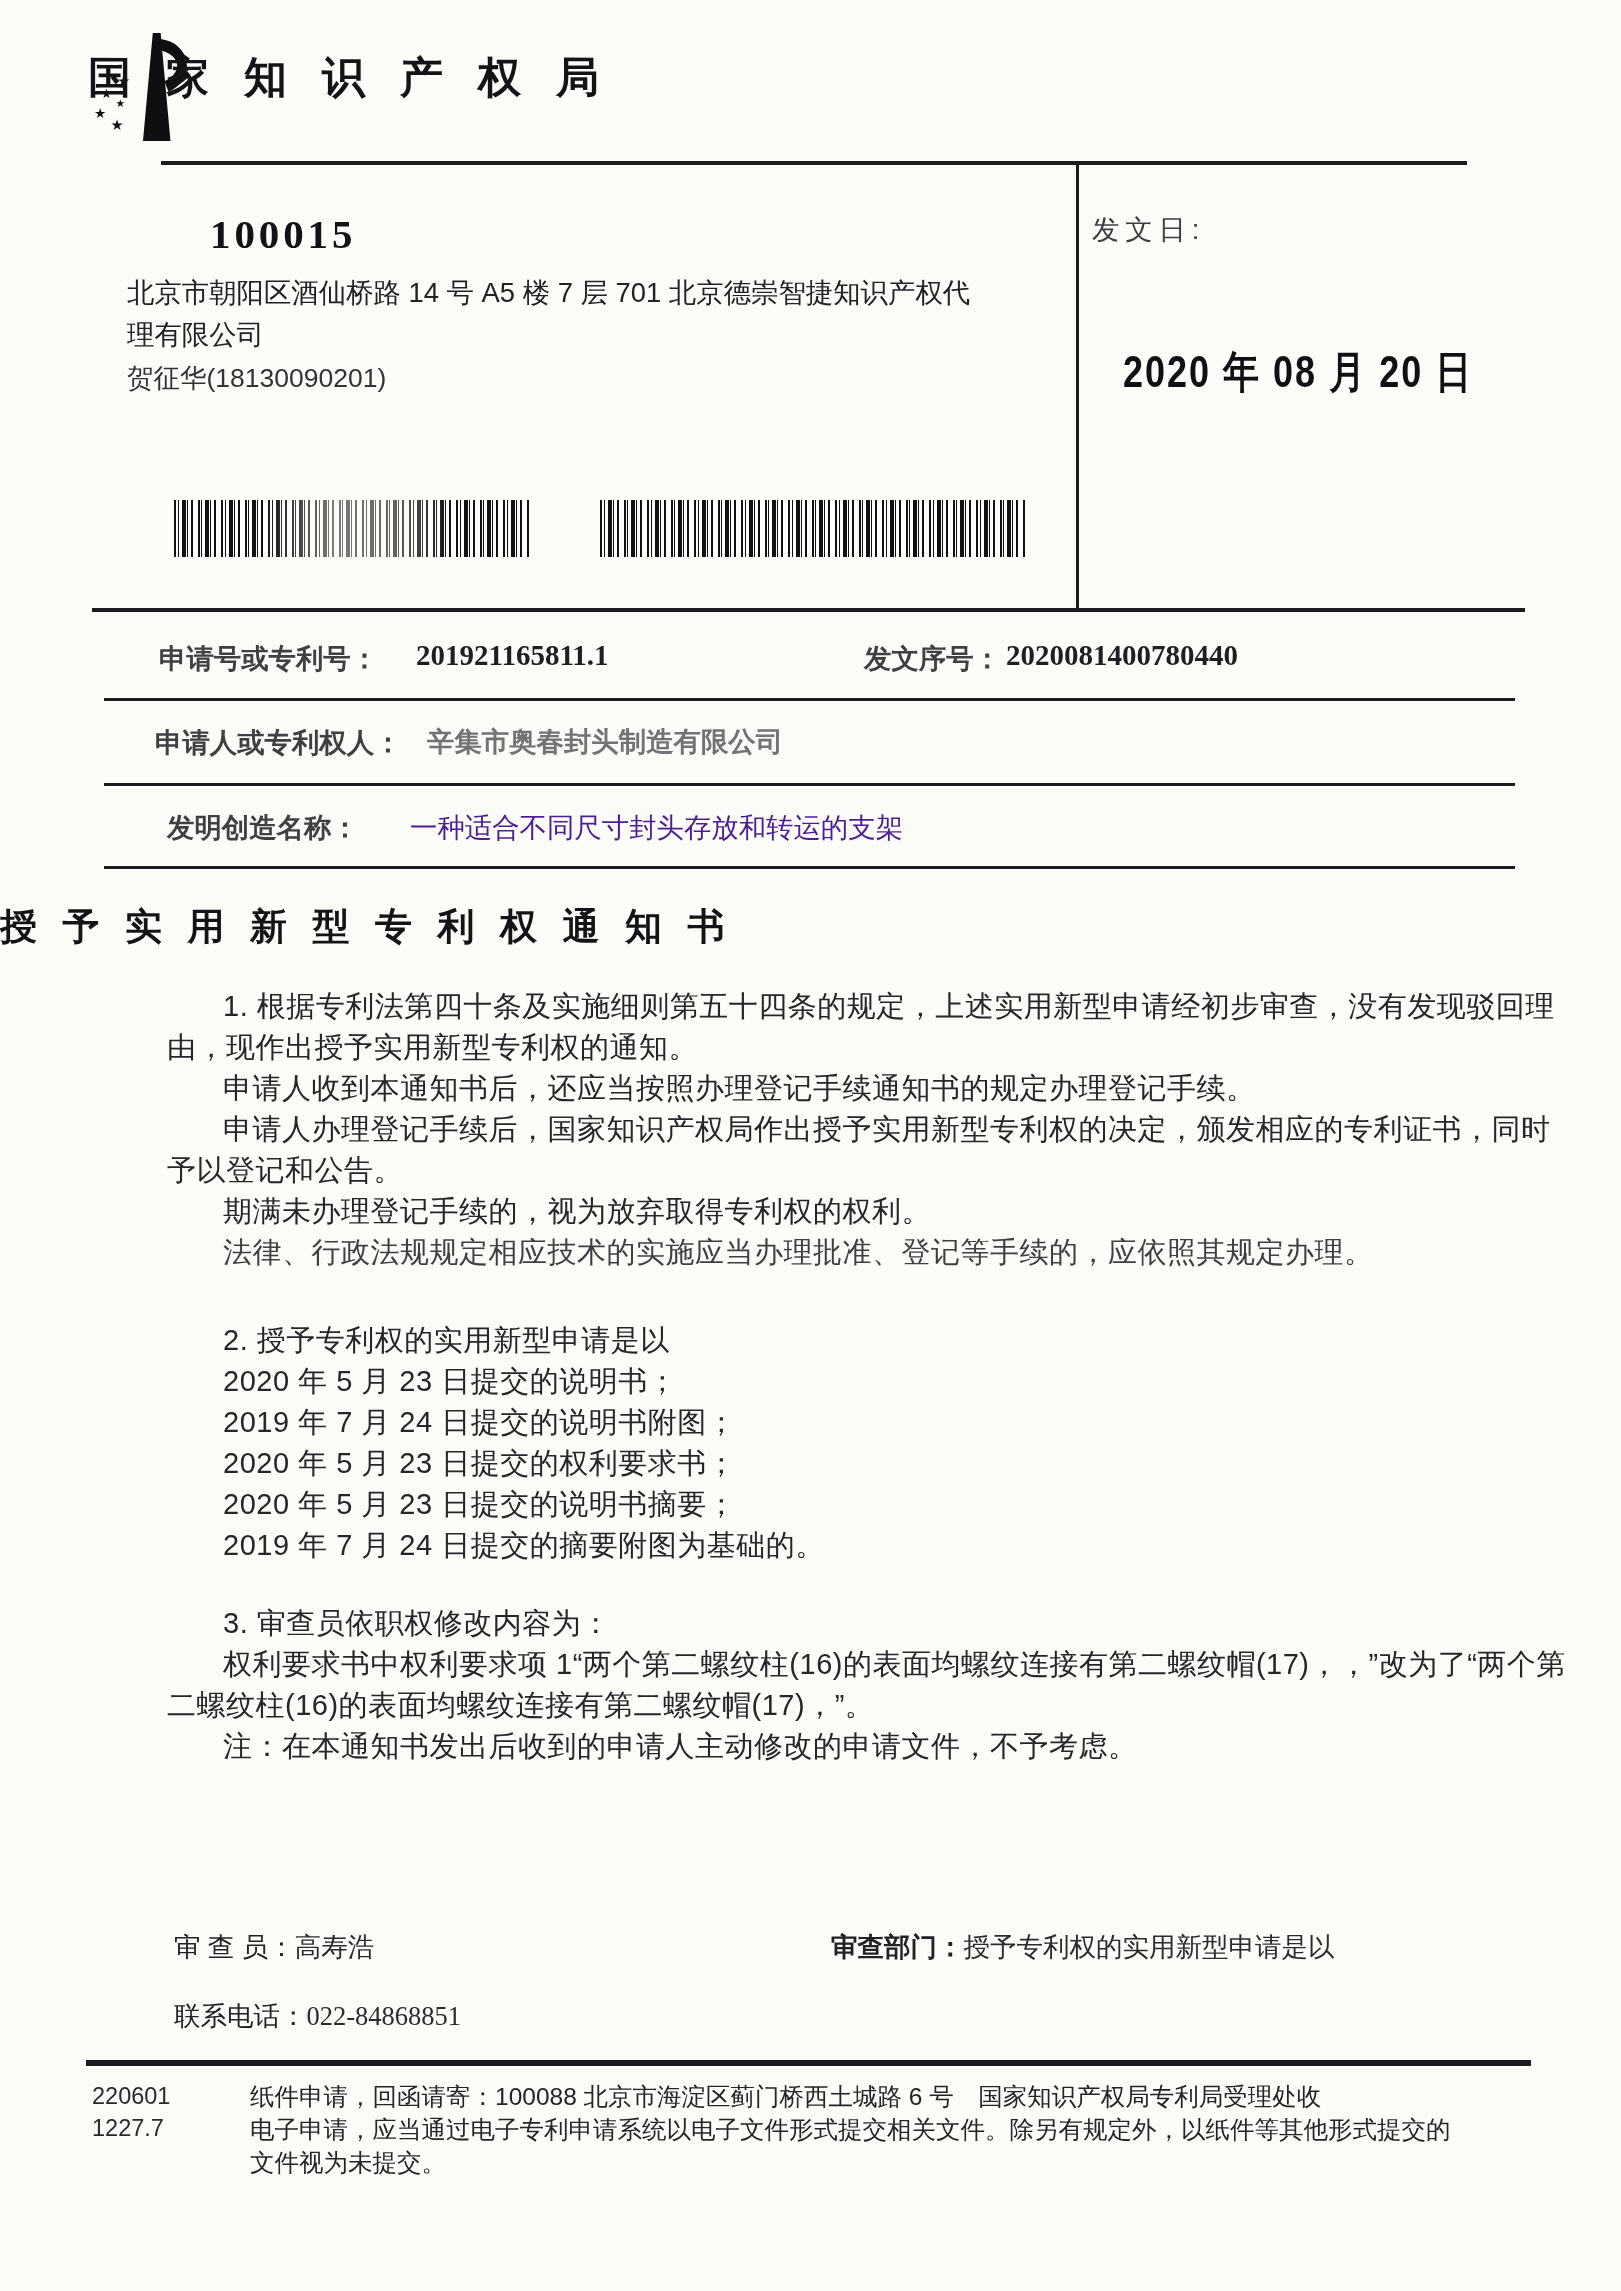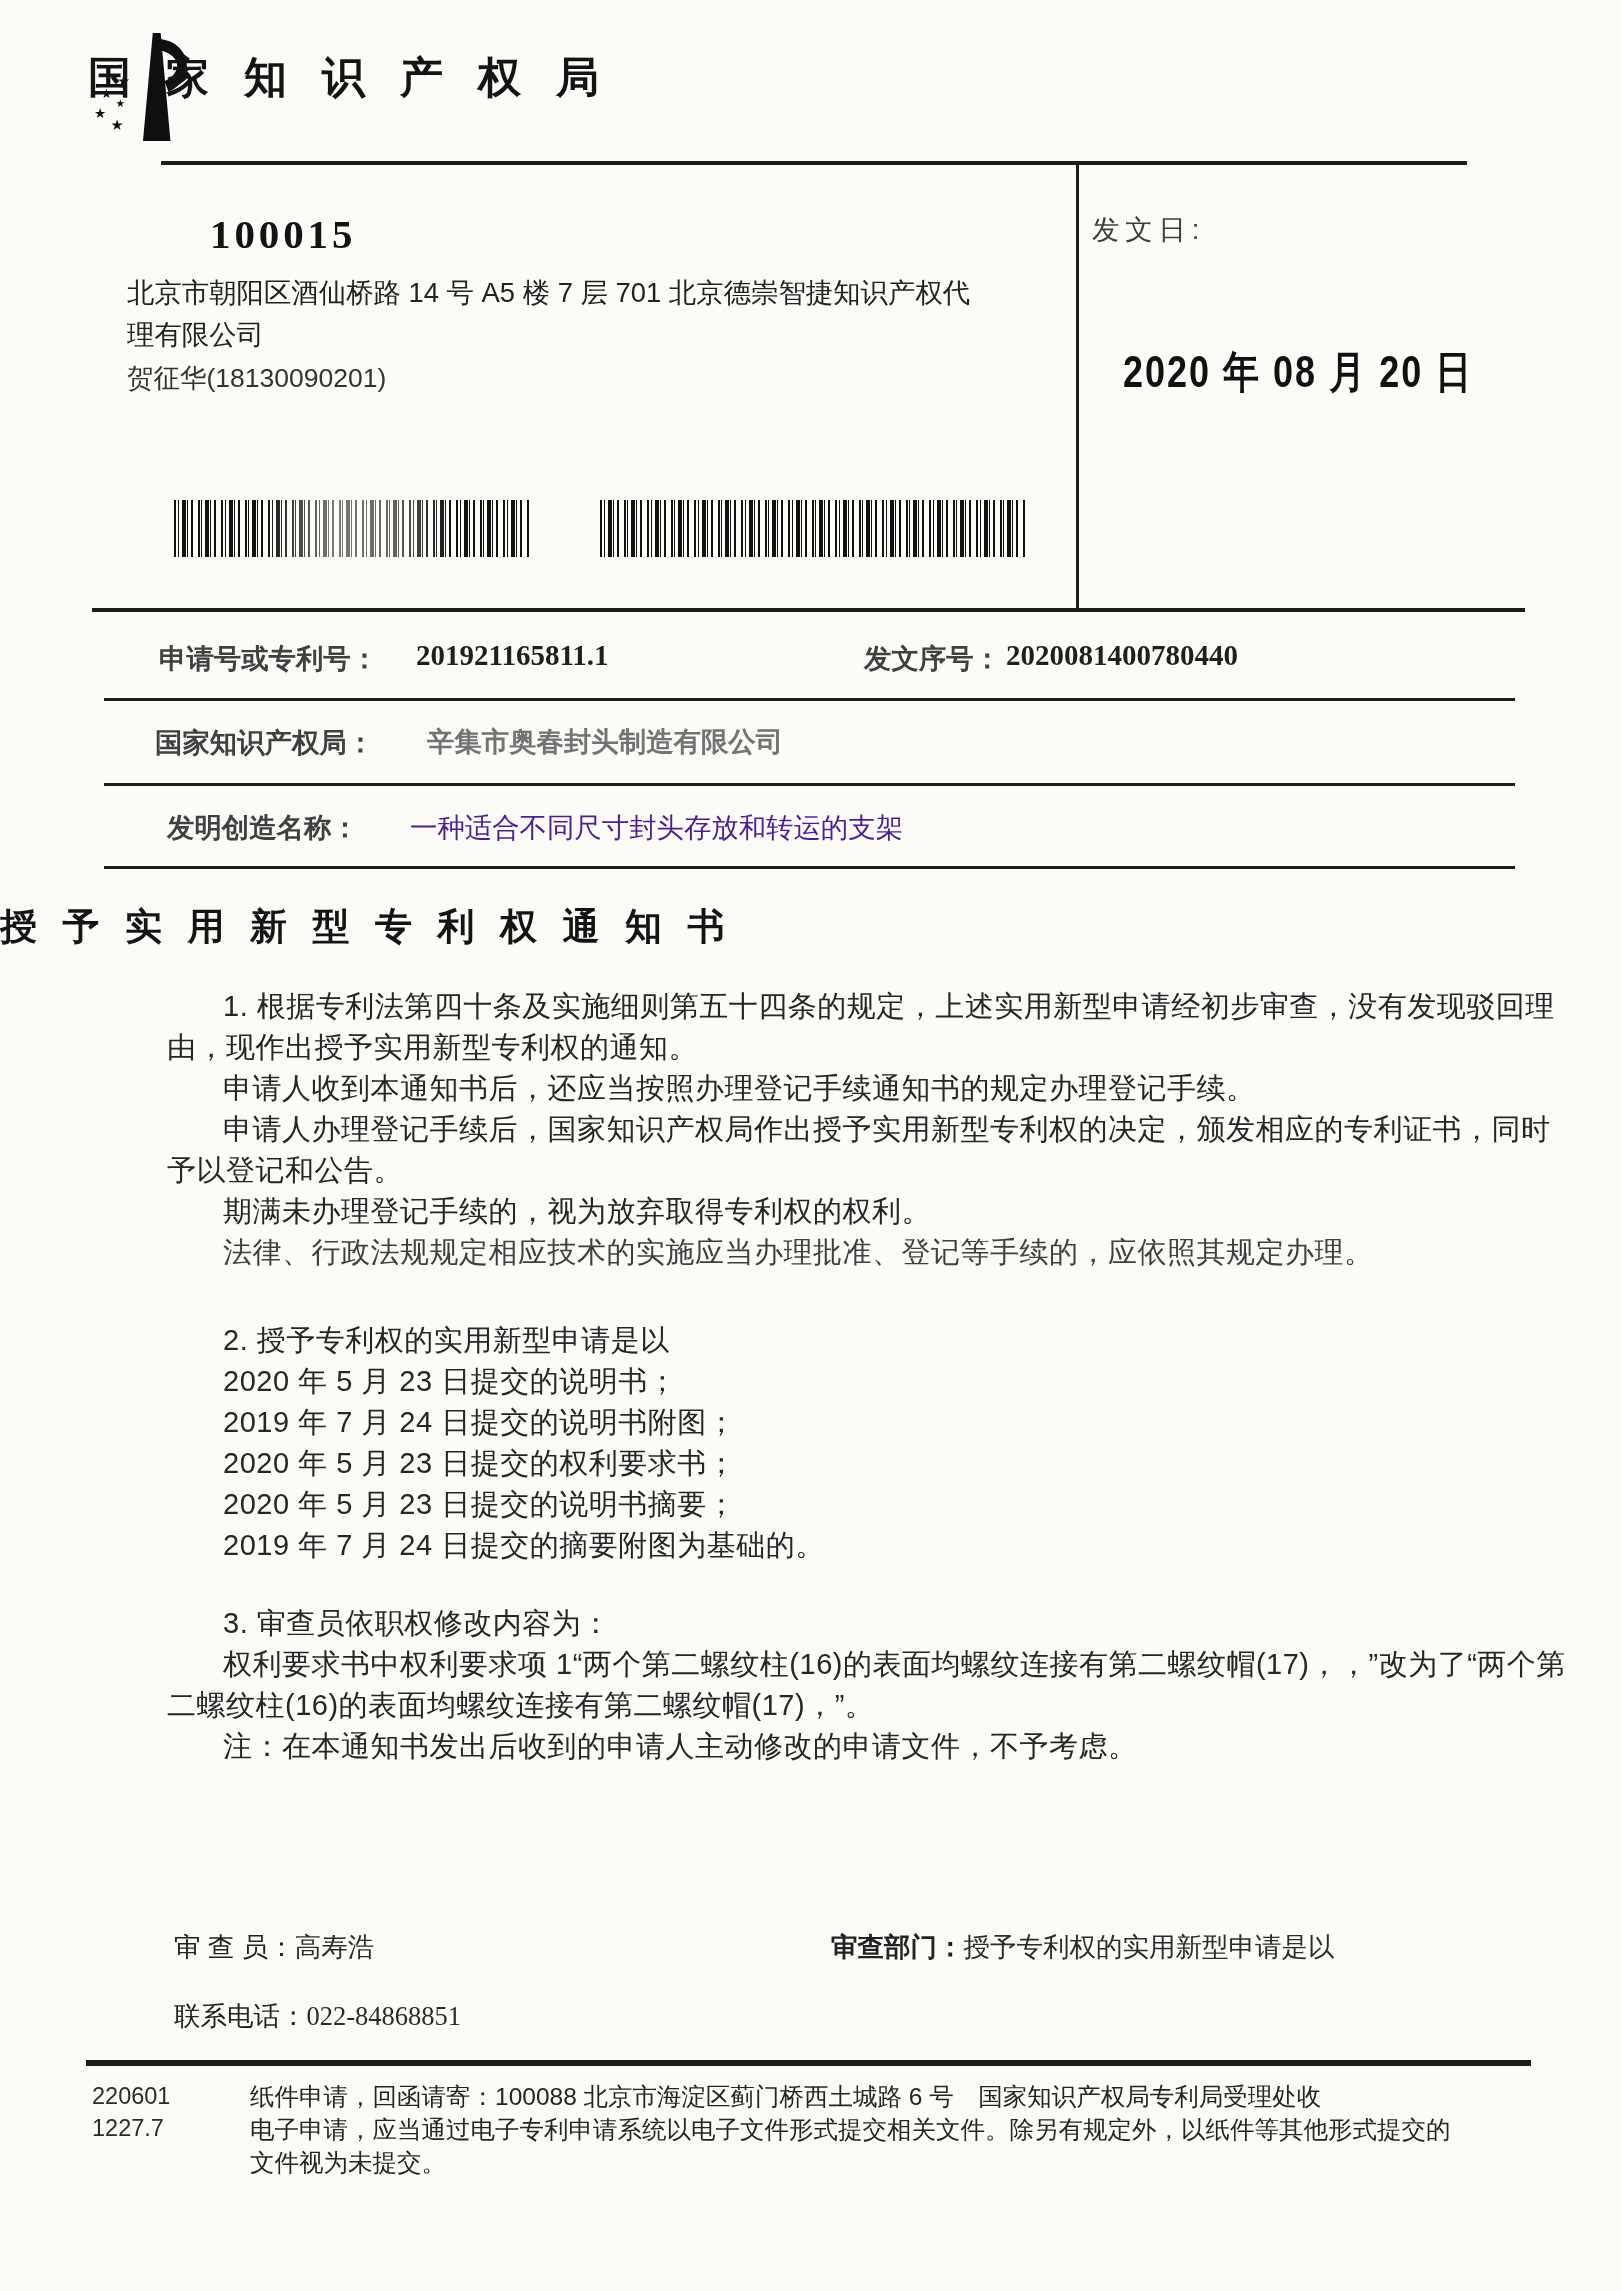--- a/index.html
+++ b/index.html
@@ -100,21 +100,21 @@
 
   <div class="abs" id="dispatch-label">发文日:</div>
   <div class="abs" id="dispatch-date">2020 年 08 月 20 日</div>
 
   <div class="row-label" style="left:159px;top:641px;">申请号或专利号：</div>
   <div class="row-value serifnum" id="application-no">201921165811.1</div>
   <div class="row-label" style="left:864px;top:641px;">发文序号：</div>
   <div class="row-value serifnum" id="serial-no">2020081400780440</div>
   <div class="rule" style="left:104px;top:698px;width:1411px;height:2.9px;"></div>
 
-  <div class="row-label" style="left:155px;top:725px;">国家知识产权局：</div>
+  <div class="row-label" style="left:155px;top:725px;">申请人或专利权人：</div>
   <div class="row-value" id="applicant-name">辛集市奥春封头制造有限公司</div>
   <div class="rule" style="left:104px;top:783px;width:1411px;height:2.9px;"></div>
 
   <div class="row-label" style="left:167px;top:810px;">发明创造名称：</div>
   <div class="row-value" id="invention-name">一种适合不同尺寸封头存放和转运的支架</div>
   <div class="rule" style="left:104px;top:866px;width:1411px;height:2.9px;"></div>
 
   <div class="abs center" id="notice-title">授予实用新型专利权通知书</div>
 
   <div class="abs" id="notice-body">

